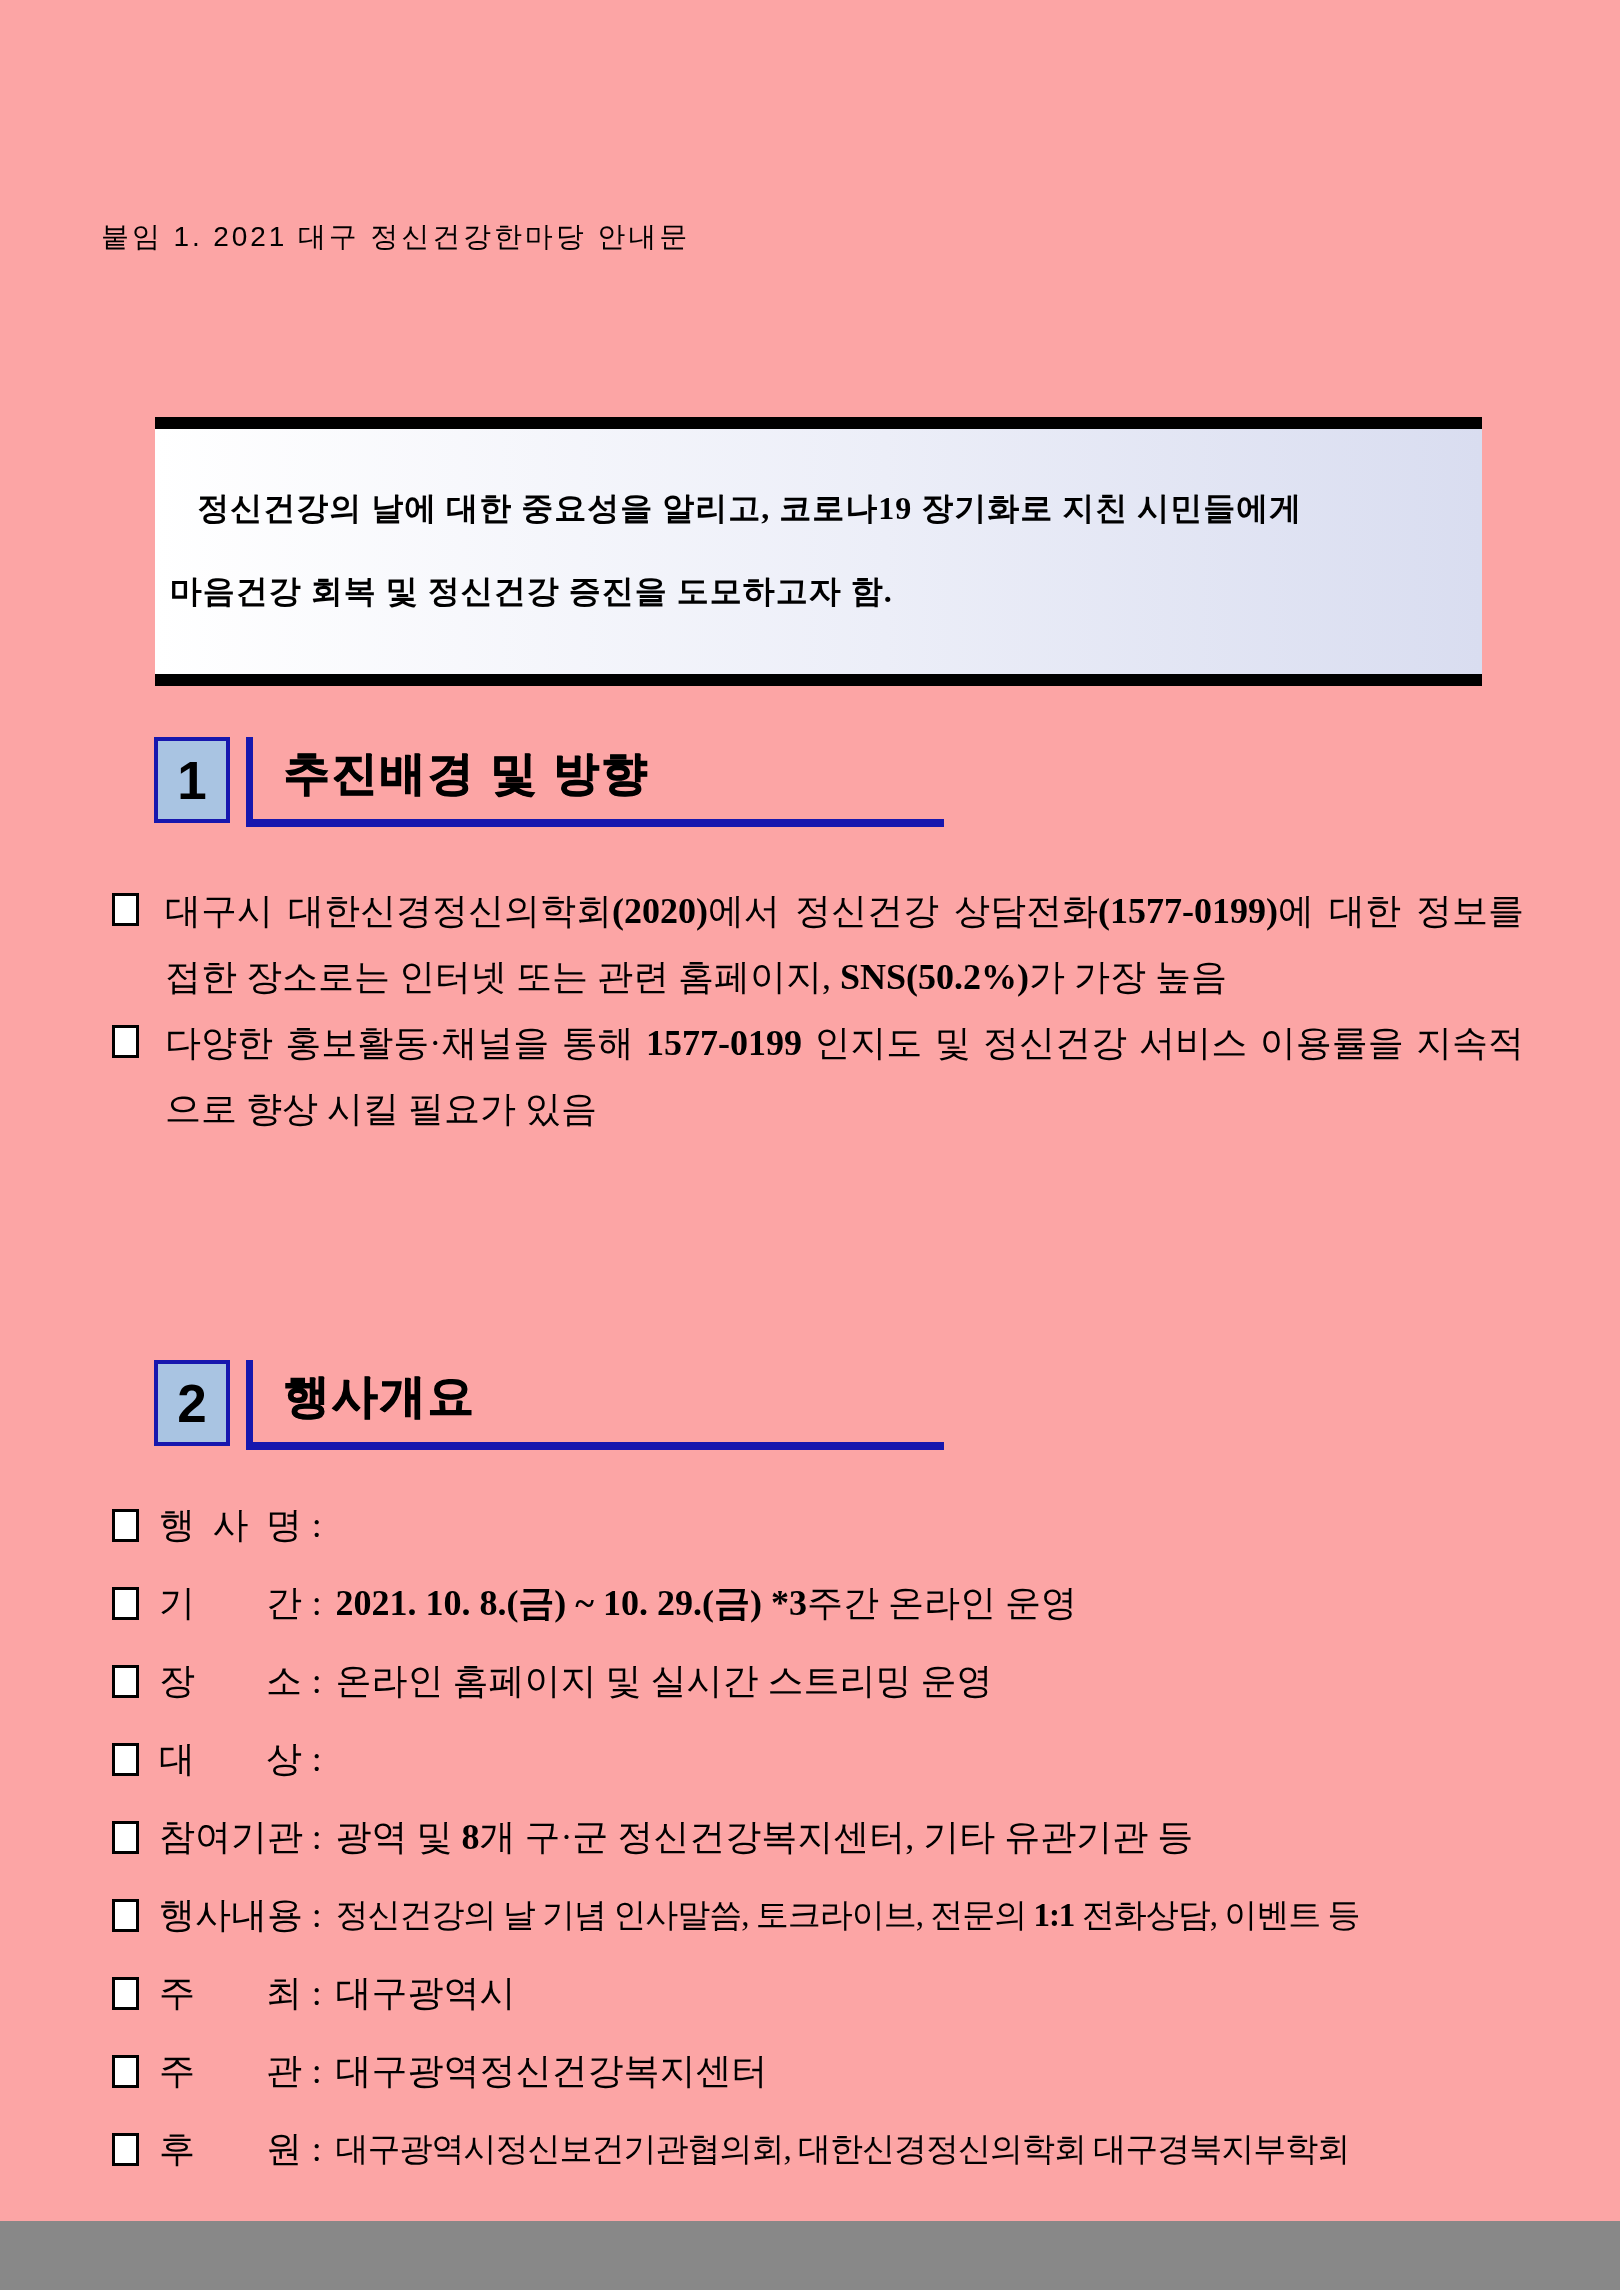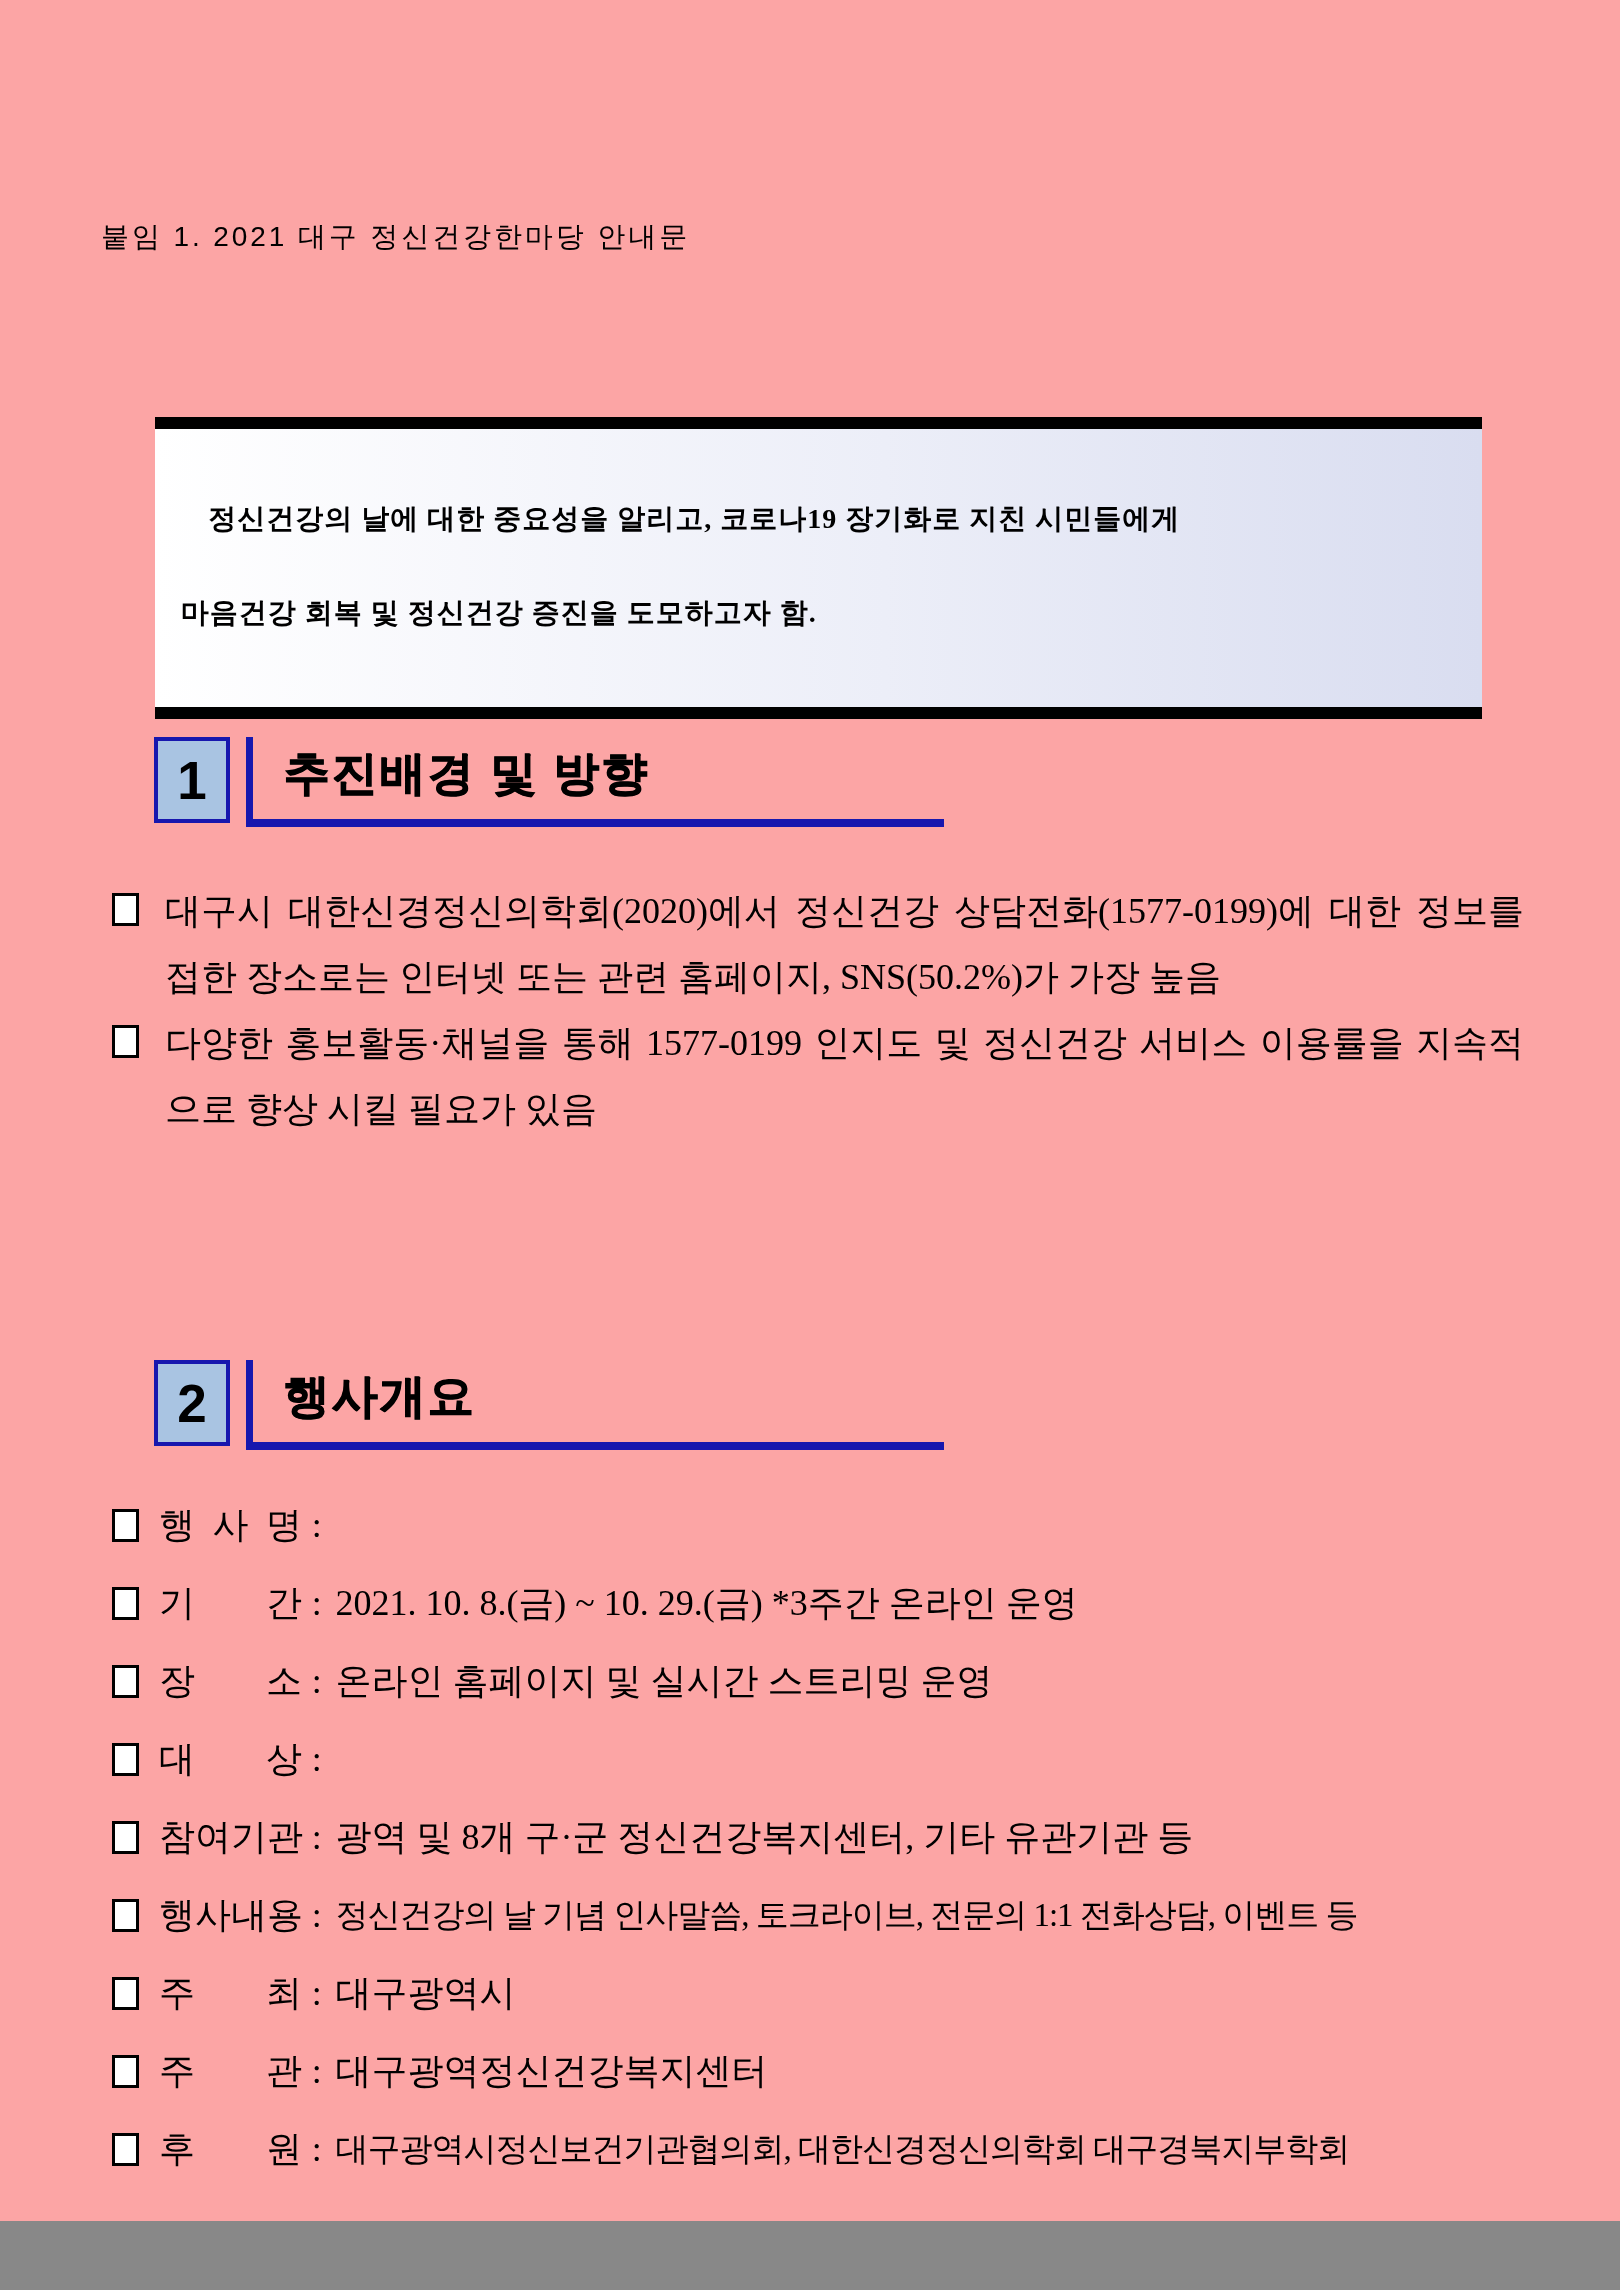--- a/index.html
+++ b/index.html
@@ -27,21 +27,21 @@
     -webkit-text-stroke:2px #000;
   }
   
   .overview-box{
     position:absolute;left:155px;top:417px;width:1327px;
     border-top:12.7px solid #000;border-bottom:12.7px solid #000;
     background:linear-gradient(to right,#ffffff 0%,#eceef8 55%,#d9ddf0 100%);
     padding:35px 9.8px 39px 9.8px;box-sizing:border-box;
   }
   .ov-line{
-    margin:16px;font-size:28px;font-weight:700;line-height:78px;
+    margin:5px;font-size:32px;font-weight:700;line-height:78px;
     letter-spacing:1px;
   }
   .ov-line.indent{text-indent:27.4px;}
   
   .section-header{position:absolute;left:154px;display:flex;align-items:stretch;}
   .sec1{top:737px;}
   .sec2{top:1360px;}
   .num-box{
     width:76px;height:86px;flex:0 0 76px;
     background:#a9c4e2;border:4.9px solid #1717ae;
@@ -66,21 +66,21 @@
   .bullet{
     position:relative;margin:0;padding-left:57px;
     font-size:36px;line-height:66px;letter-spacing:0px;
     text-align:justify;
   }
   .sq{
     position:absolute;left:3.9px;top:14.7px;
     width:27.4px;height:33px;border:3.9px solid #000;
     display:inline-block;box-sizing:border-box;background:#fff;
   }
-  .bold{font-weight:400;margin-top:22px;}
+  .bold{font-weight:700;margin-top:22px;}
   
   .info-list{position:absolute;left:108px;top:1486px;width:1470px;}
   .info-row{
     position:relative;height:78px;margin:0;
     display:flex;align-items:center;
     font-size:36px;
   }
   .info-row .sq{position:static;margin:0 19.6px 0 3.9px;flex:0 0 27.4px;}
   .info-label{
     display:inline-flex;justify-content:space-between;

